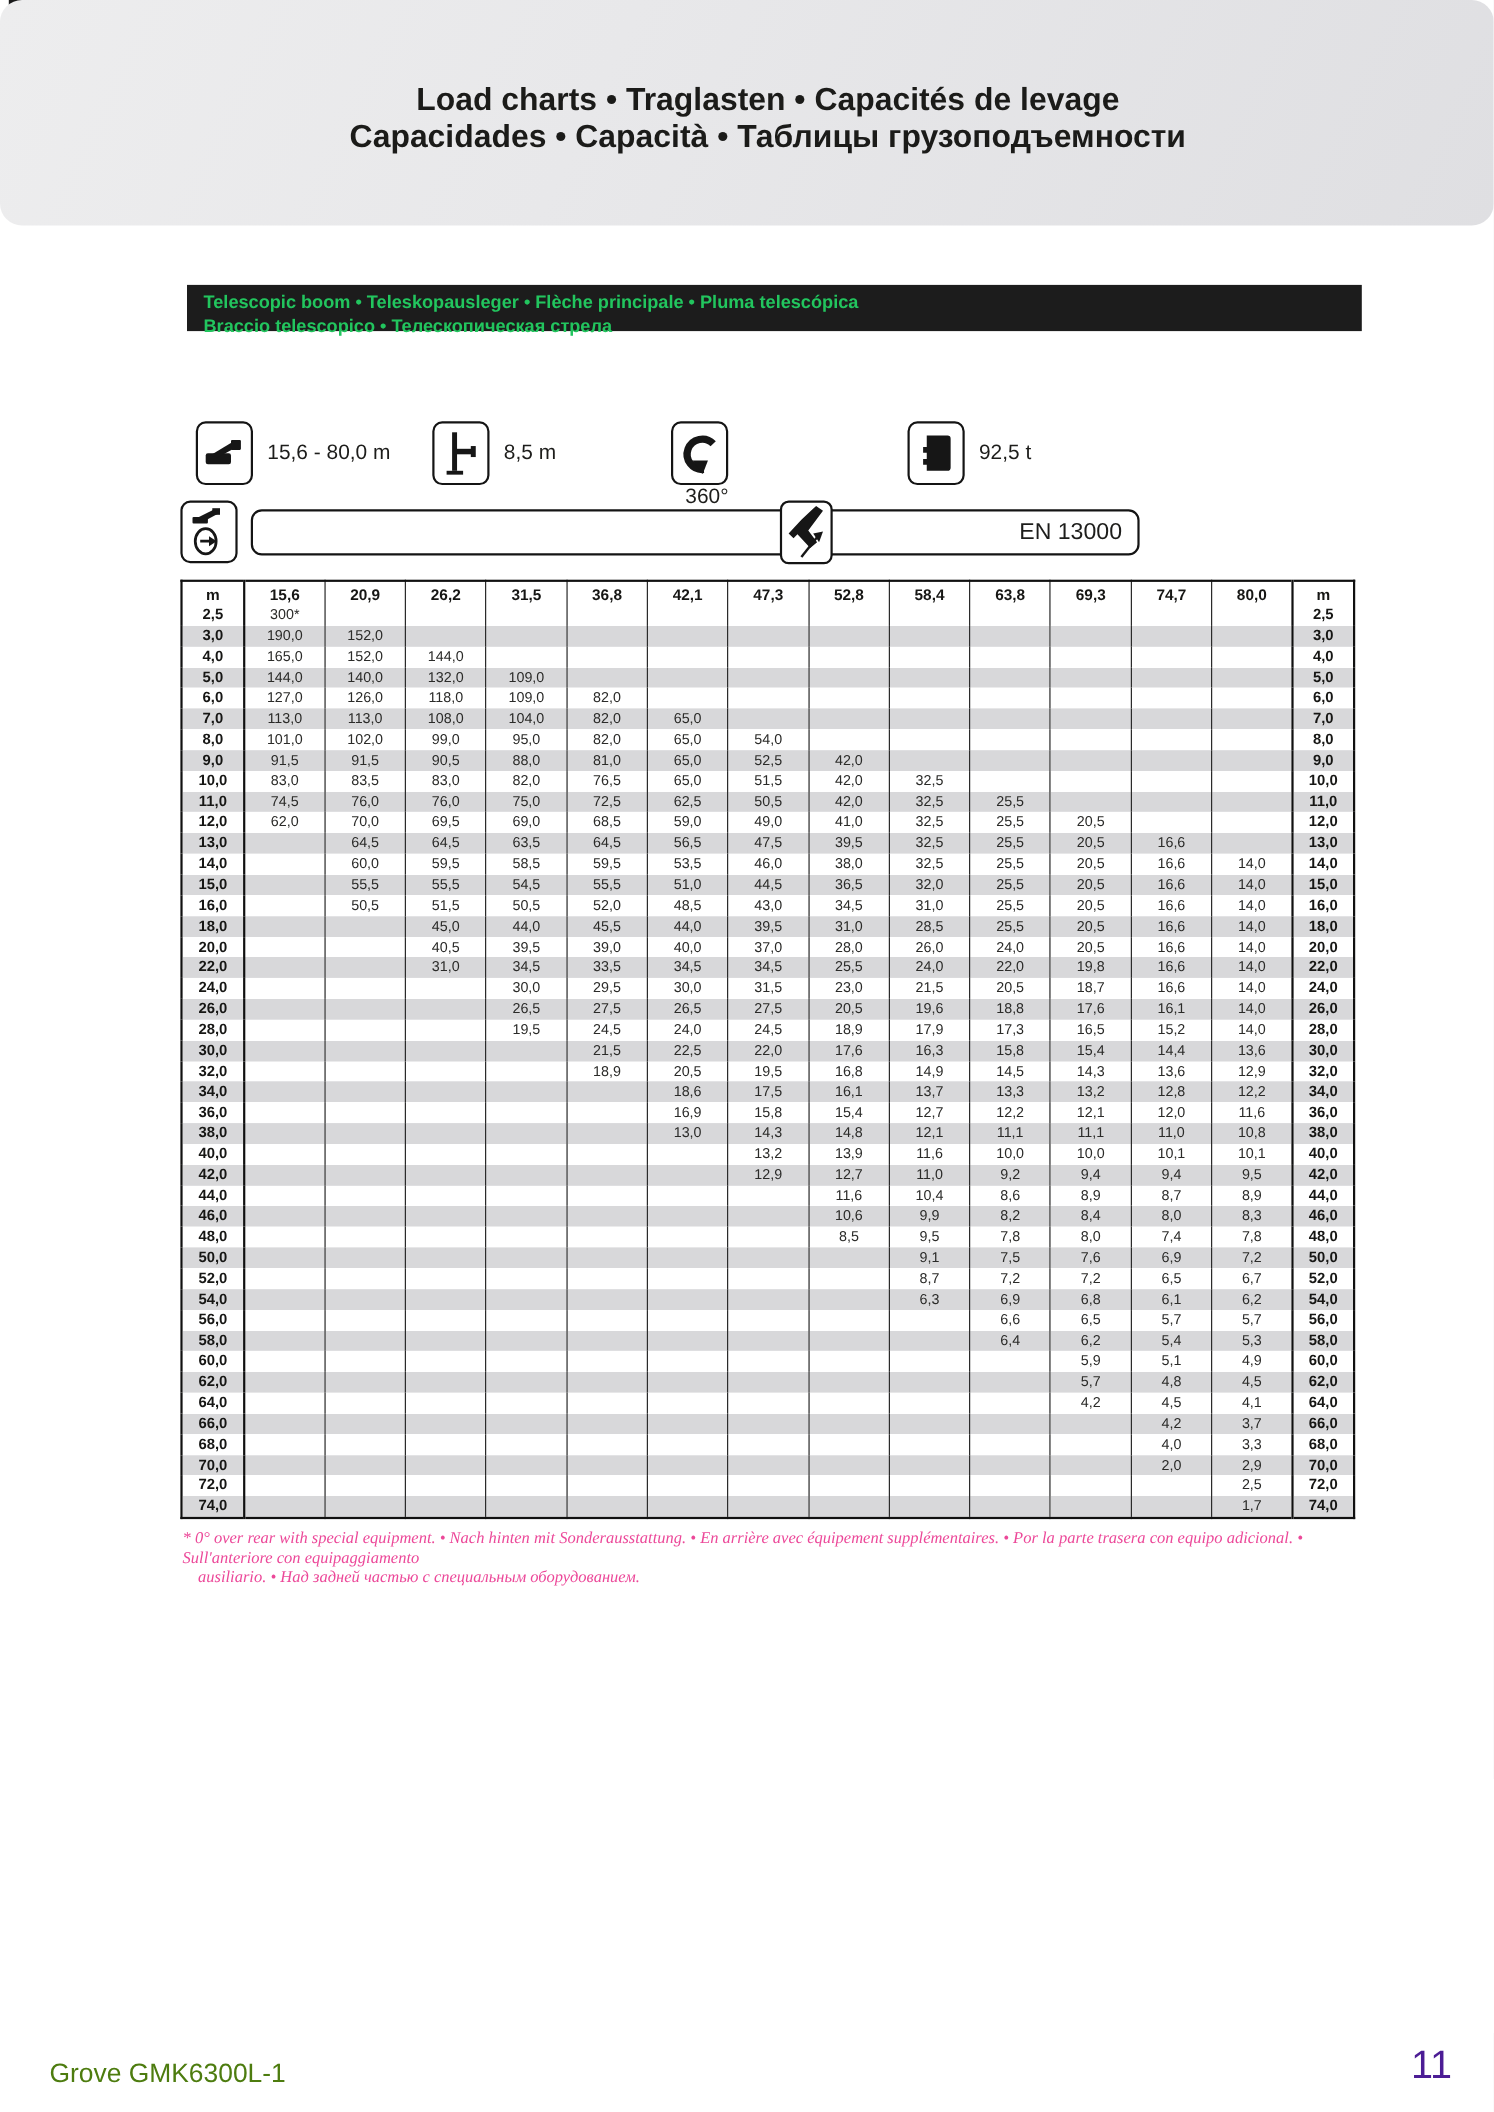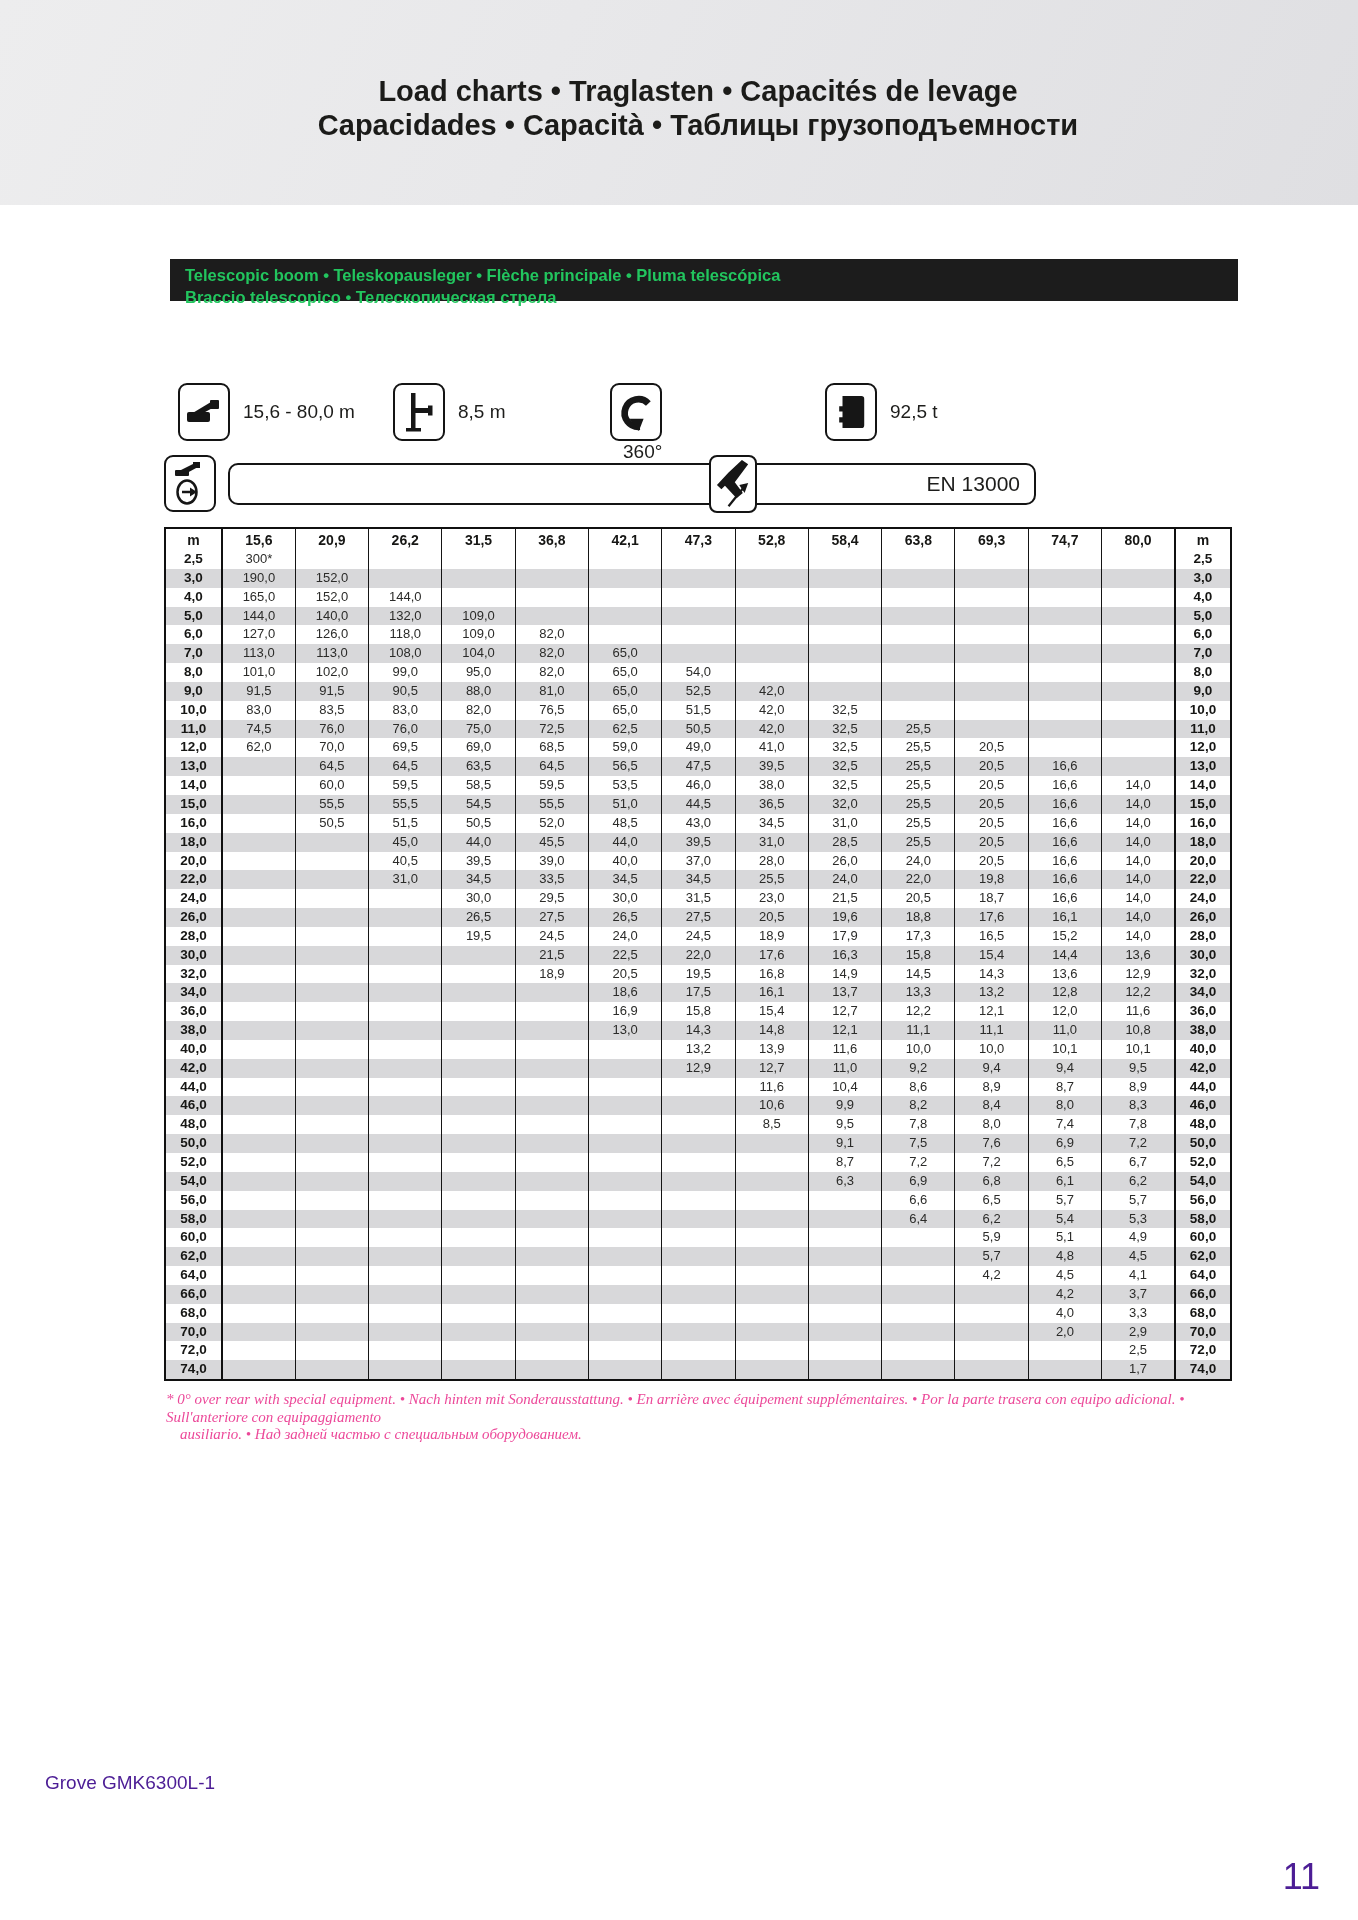--- a/index.html
+++ b/index.html
@@ -6,20 +6,21 @@
   html,body { background:#f2f2f2; }
   .page {
     position:relative; width:1358px; height:1920px; margin:0 auto;
     background:#ffffff; overflow:hidden;
     font-family:"Liberation Sans", sans-serif; color:#1d1d1b;
   }
   .crop-mark { position:absolute; left:8px; top:0; width:352px; height:7px; background:#1a1a1a; }
   .header-band {
     position:absolute; left:0; top:0; width:1358px; height:205px;
     background:linear-gradient(115deg,#ededee 0%,#e8e8ea 40%,#dfdfe2 100%);
+    border-radius:20px;
   }
   .page-title {
     position:absolute; left:164px; top:74px; width:1068px;
     text-align:center; font-weight:bold; font-size:29px; line-height:34px; color:#1b1b19;
   }
   .section-bar {
     position:absolute; left:170px; top:259px; width:1068px; height:42px;
     background:#1c1c1c; color:#22c55e; padding:5px 0 0 15px;
   }
   .section-bar div { font-size:16.5px; font-weight:bold; line-height:22px; }
@@ -62,21 +63,21 @@
   .load-table col.mcol-r { width:56px; }
   .load-table td.firstdata, .load-table th.firstdata { border-left:2.5px solid #101010; }
   .load-table td.mright, .load-table th.mright { border-left:2.5px solid #101010; }
   .load-table tbody tr:nth-child(even) td { background:#d8d8da; }
   .footnote {
     position:absolute; left:166px; top:1391px; width:1068px;
     font-family:"Liberation Serif", serif; font-style:italic;
     font-size:15px; line-height:17.5px; color:#ec4899;
   }
   .footnote .fn2 { padding-left:14px; }
-  .footer-model { position:absolute; left:45px; top:1772px; font-size:19px; color:#4c1d95; }
+  .footer-model { position:absolute; left:45px; top:1872px; font-size:24px; color:#4d7c0f; }
   .footer-page { position:absolute; right:38px; top:1856px; font-size:36px; color:#4c1d95; }
   svg .stroke { fill:none; stroke:#161616; }
 </style>
 </head>
 <body>
 
 <div class="page">
 
   <div class="crop-mark"></div>
 

